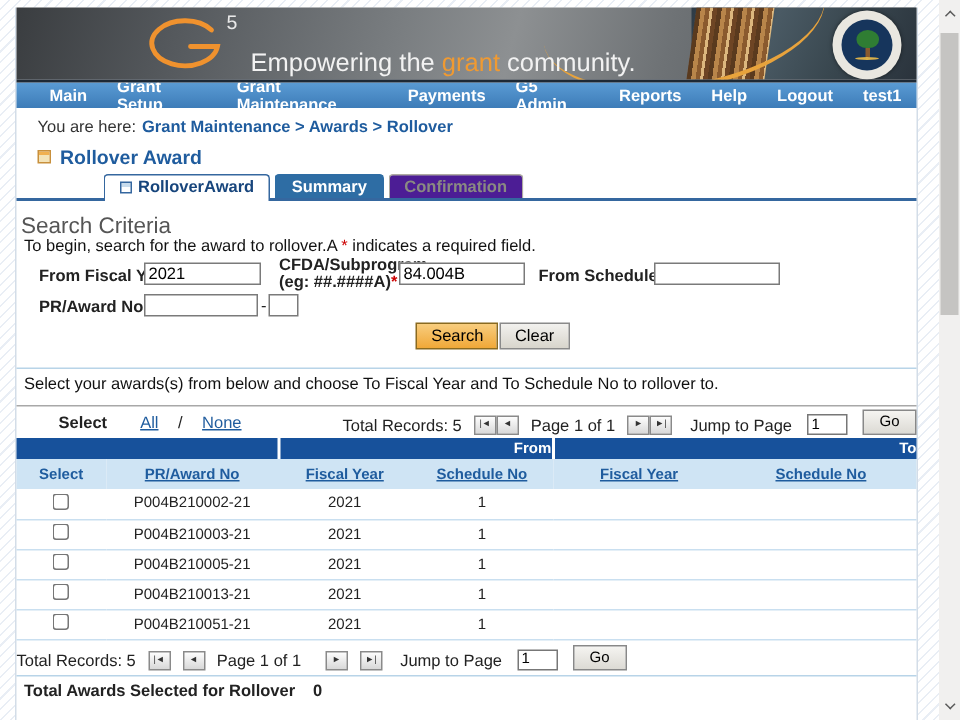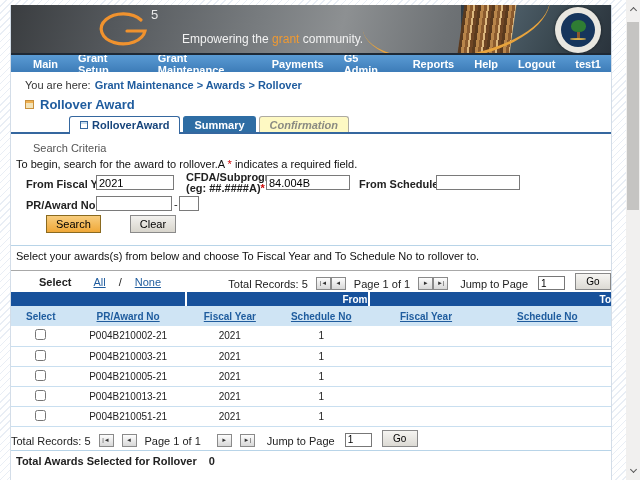--- a/index.html
+++ b/index.html
@@ -22,21 +22,21 @@
     border-bottom: 2px solid #1e2935;
   }
   .chalk { position: absolute; right: 0; top: 0; width: 150px; height: 100%;
     background: linear-gradient(115deg, #2e3b46 0%, #4a5a64 35%, #39474f 65%, #2a333c 100%); }
   .books { position: absolute; right: 98px; top: 0; width: 52px; height: 100%; transform: skewX(-8deg);
     background: repeating-linear-gradient(90deg, #5a3a1e 0 3px, #b8854a 3px 6px, #8a5a2e 6px 9px, #dcb77e 9px 11px, #6e4524 11px 14px); }
   .curve { position: absolute; right: 60px; top: -38px; width: 190px; height: 92px;
     border-radius: 50%; border-bottom: 3px solid #e8a33c; transform: rotate(-10deg); }
   .g-logo { position: absolute; left: 84px; top: 7px; }
   .g-five { position: absolute; left: 140px; top: 2px; color: #e9e9e9; font-size: 13px; }
-  .tagline { position: absolute; left: 171px; top: 27px; color: #f2f2f2; font-size: 12px; text-align: center; }
+  .tagline { position: absolute; left: 156px; top: 27px; color: #f2f2f2; font-size: 17px; text-align: center; }
   .tagline .accent { color: #f09a32; }
   .seal { position: absolute; right: 10px; top: 2px; width: 46px; height: 46px; border-radius: 50%;
     background: #e9e7e0; box-shadow: 0 0 3px rgba(0,0,0,.5); display: flex; align-items: center; justify-content: center; }
   .seal-core { width: 34px; height: 34px; border-radius: 50%; background: #16355c;
     display: flex; flex-direction: column; align-items: center; justify-content: center; position: relative; }
   .tree-top { width: 15px; height: 12px; background: #2f7d33; border-radius: 50% 50% 45% 45%; }
   .tree-trunk { width: 3px; height: 6px; background: #8a5a2e; }
   .seal-base { width: 16px; height: 2px; background: #d9b04a; border-radius: 50%; }
   
   .nav { height: 17px; background: linear-gradient(#5a9bd4, #3d7cb8); display: flex; align-items: center; padding-left: 12px; }
@@ -45,40 +45,40 @@
   .breadcrumb { margin: 7px 0 0 14px; font-size: 11px; color: #333; height: 13px; }
   .breadcrumb .path { color: #1f5c9e; font-weight: bold; margin-left: 4px; cursor: pointer; }
   .title-row { margin: 4px 0 0 14px; height: 16px; display: flex; align-items: center; }
   .title-icon { width: 9px; height: 9px; background: linear-gradient(#f0b050 35%, #f3e3b8 35%); border: 1px solid #c8903c; margin-right: 6px; }
   .page-title { color: #1f5c9e; font-weight: bold; font-size: 13px; }
   .tabs { margin-top: 2px; padding-left: 10px; border-bottom: 2px solid #35679f; display: flex; height: 20px; align-items: flex-end; }
   .tab { font-size: 11px; font-weight: bold; padding: 2px 10px 1px; margin-right: 3px;
     border: 1px solid; border-bottom: none; border-radius: 3px 3px 0 0; display: flex; align-items: center; gap: 4px; cursor: pointer; }
   .tab.active { background: #fff; color: #17457c; border-color: #35679f; margin-bottom: -2px; padding-bottom: 3px; margin-left: 48px; }
   .tab.blue { background: #2e6da4; color: #fff; border-color: #2e6da4; }
-  .tab.disabled { background: #fef9c3; color: #8a8a82; border-color: #aeaba2; cursor: default; font-style: italic; }
+  .tab.disabled { background: #4c1d95; color: #8a8a82; border-color: #aeaba2; cursor: default; }
   .tab-icon { width: 8px; height: 8px; border: 1px solid #35679f; background: linear-gradient(#c8dced 40%, #ffffff 40%); display: inline-block; }
   
-  .section-heading { margin: 8px 0 0 22px; color: #555; font-size: 11px; height: 12px; }
+  .section-heading { margin: 8px 0 0 3px; color: #555; font-size: 15px; height: 12px; }
   .instruction { margin: 4px 0 0 5px; font-size: 11px; color: #111; height: 12px; }
   .red { color: #cc0000; }
   .form-abs { position: relative; height: 40px; margin-top: 2px; font-size: 11px; }
   .form-abs label { font-weight: bold; color: #222; position: absolute; }
   .form-abs input { position: absolute; height: 15px; border: 1px solid #7a7a7a; font-size: 11px; padding: 0 2px; font-family: "Liberation Sans", sans-serif; }
   .lbl-ffy { left: 15px; top: 6px; }
   .inp-ffy { left: 85px; top: 3px; width: 78px; }
   .lbl-cfda { left: 175px; top: 0; line-height: 11px; }
   .inp-cfda { left: 255px; top: 3px; width: 84px; }
   .lbl-fsn { left: 348px; top: 6px; }
   .inp-fsn { left: 425px; top: 3px; width: 84px; }
   .lbl-pr { left: 15px; top: 27px; }
   .inp-pr { left: 85px; top: 24px; width: 76px; }
   .dash { position: absolute; left: 163px; top: 26px; }
   .inp-pr2 { left: 168px; top: 24px; width: 20px; }
-  .btn-row { margin: 3px 0 12px 35px; height: 18px; display: flex; gap: 29px; }
+  .btn-row { margin: 3px 0 12px 35px; height: 18px; display: flex; gap: 1px; justify-content: center; }
   .btn { font-size: 11px; font-family: "Liberation Sans", sans-serif; border: 1px solid #8a8a8a; padding: 1px 9px; cursor: pointer; }
   .btn.search { background: linear-gradient(#f8cd7e, #f0a838); border-color: #8a6a20; }
   .btn.clear { background: linear-gradient(#f2f1ee, #d8d5cc); }
   .criteria-sep { border: none; border-top: 1px solid #b8d4e8; margin-top: 6px; }
   .results-heading { margin-top: 12px; }
   
   .toolbar { margin-top: 8px; border-top: 1px solid #a8a8a8; height: 22px; display: flex; align-items: center; font-size: 11px; }
   .toolbar .sel { font-weight: bold; margin-left: 28px; }
   .toolbar a.lnk { color: #1f5c9e; text-decoration: underline; cursor: pointer; }
   .toolbar .a1 { margin-left: 22px; } .toolbar .slash { margin-left: 13px; } .toolbar .a2 { margin-left: 13px; }

